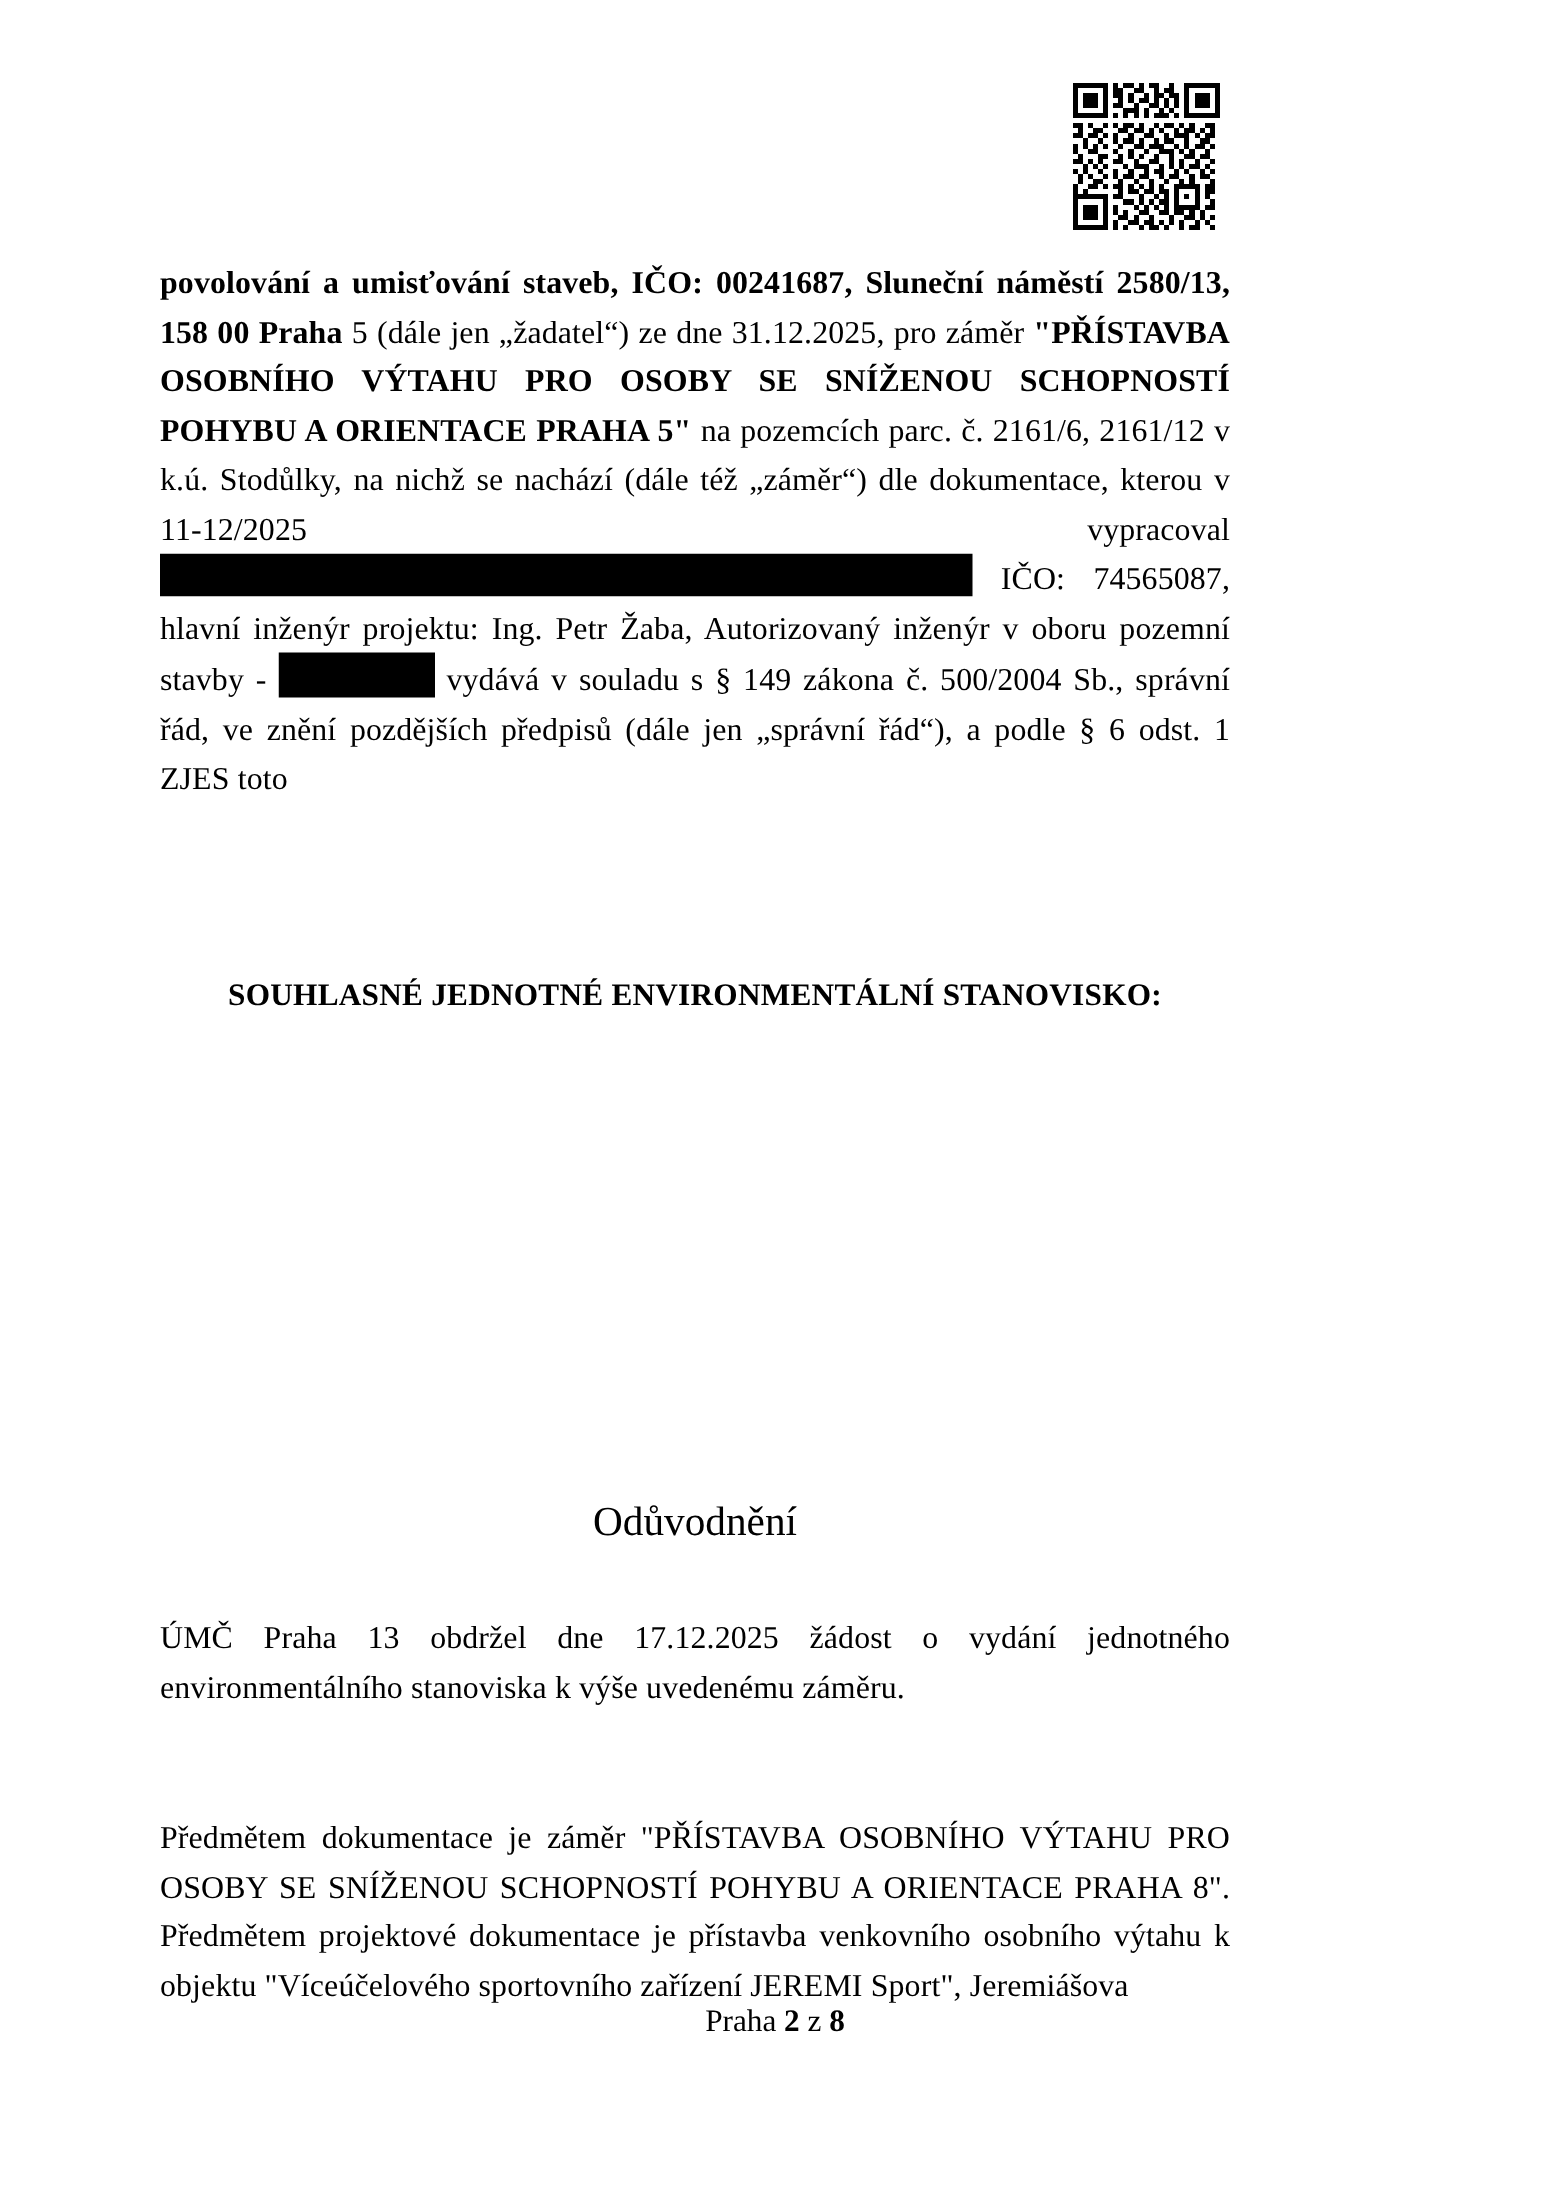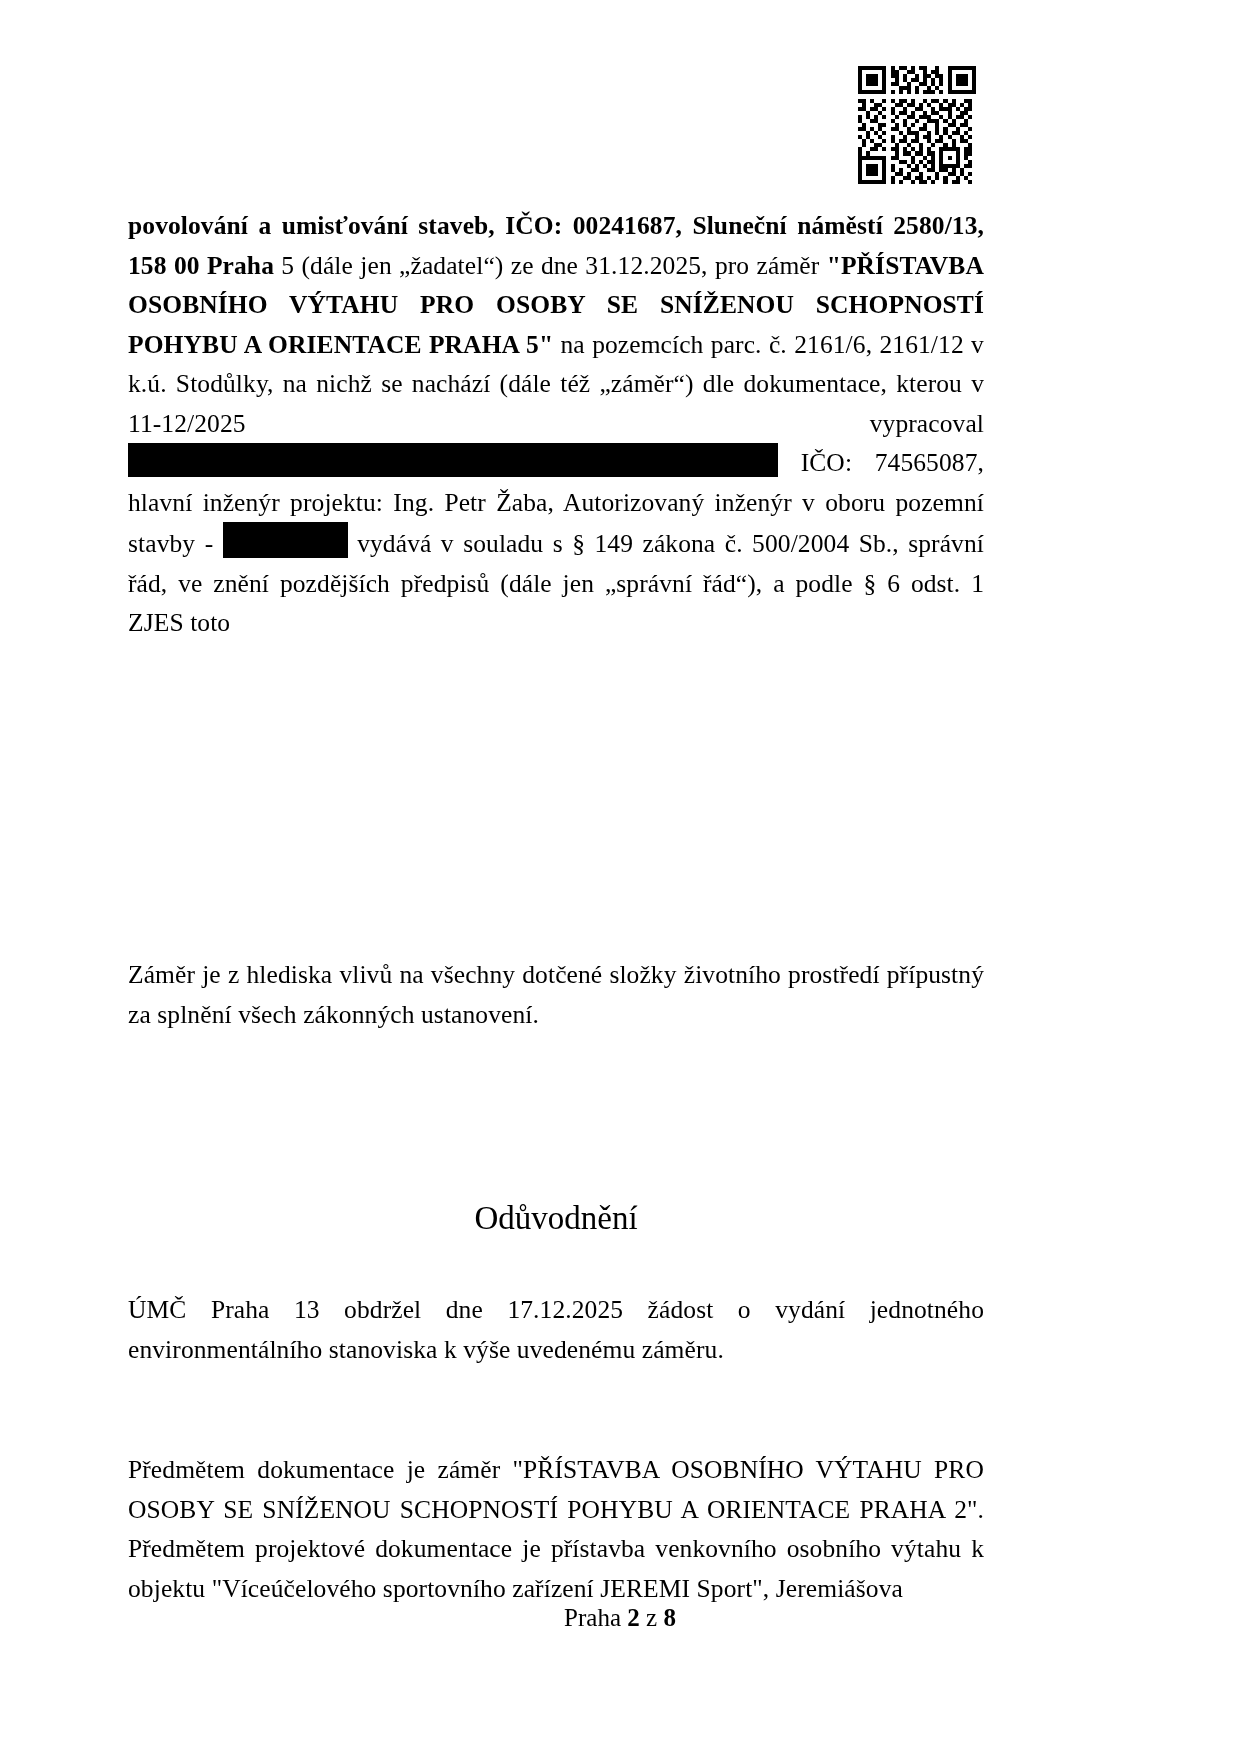--- a/index.html
+++ b/index.html
@@ -331,35 +331,35 @@
         <rect x="23" y="28" width="2" height="1"></rect>
           <rect x="27" y="28" width="1" height="1"></rect>
       </g>
     </svg>
   </div>
 
   <div class="content">
     <p class="just"><strong>povolování a umisťování staveb, IČO: 00241687, Sluneční náměstí 2580/13, 158 00 Praha</strong><span> 5 (dále jen „žadatel“) ze dne 31.12.2025, pro záměr </span><strong>"PŘÍSTAVBA OSOBNÍHO VÝTAHU PRO OSOBY SE SNÍŽENOU SCHOPNOSTÍ POHYBU A ORIENTACE PRAHA 5"</strong><span> na pozemcích parc. č. 2161/6, 2161/12 v k.ú. Stodůlky, na nichž se nachází (dále též „záměr“) dle dokumentace, kterou v 11-12/2025 vypracoval </span><span class="redact wide"></span><span> IČO: 74565087, hlavní inženýr projektu: Ing. Petr Žaba, Autorizovaný inženýr v oboru pozemní stavby - </span><span class="redact small"></span><span> vydává v souladu s § 149 zákona č. 500/2004 Sb., správní řád, ve znění pozdějších předpisů (dále jen „správní řád“), a podle § 6 odst. 1 ZJES toto</span></p>
   </div>
 
-
-  <div class="blk" id="zamer-para">
-    <p class="just">Záměr je z hlediska vlivů na všechny dotčené složky životního prostředí přípustný za splnění všech zákonných ustanovení.</p>
-  </div>
+  <div class="blk" id="stanovisko-heading">
+    <p class="heading-center-bold">SOUHLASNÉ JEDNOTNÉ ENVIRONMENTÁLNÍ STANOVISKO:</p>
+  </div>
+
 
   <div class="blk" id="odu-heading">
     <p class="heading-odu">Odůvodnění</p>
   </div>
 
   <div class="blk" id="odu-para">
     <p class="just">ÚMČ Praha 13 obdržel dne 17.12.2025 žádost o vydání jednotného environmentálního stanoviska k výše uvedenému záměru.</p>
   </div>
 
   <div class="blk" id="predmet-para">
-    <p class="just">Předmětem dokumentace je záměr "PŘÍSTAVBA OSOBNÍHO VÝTAHU PRO OSOBY SE SNÍŽENOU SCHOPNOSTÍ POHYBU A ORIENTACE PRAHA 2". Předmětem projektové dokumentace je přístavba venkovního osobního výtahu k objektu "Víceúčelového sportovního zařízení JEREMI Sport", Jeremiášova</p>
+    <p class="just">Předmětem dokumentace je záměr "PŘÍSTAVBA OSOBNÍHO VÝTAHU PRO OSOBY SE SNÍŽENOU SCHOPNOSTÍ POHYBU A ORIENTACE PRAHA 8". Předmětem projektové dokumentace je přístavba venkovního osobního výtahu k objektu "Víceúčelového sportovního zařízení JEREMI Sport", Jeremiášova</p>
   </div>
 
   <div class="footer">
     <span>Praha</span>
     <span class="num">2</span>
     <span>z</span>
     <span class="num">8</span>
   </div>
 
 </div>

